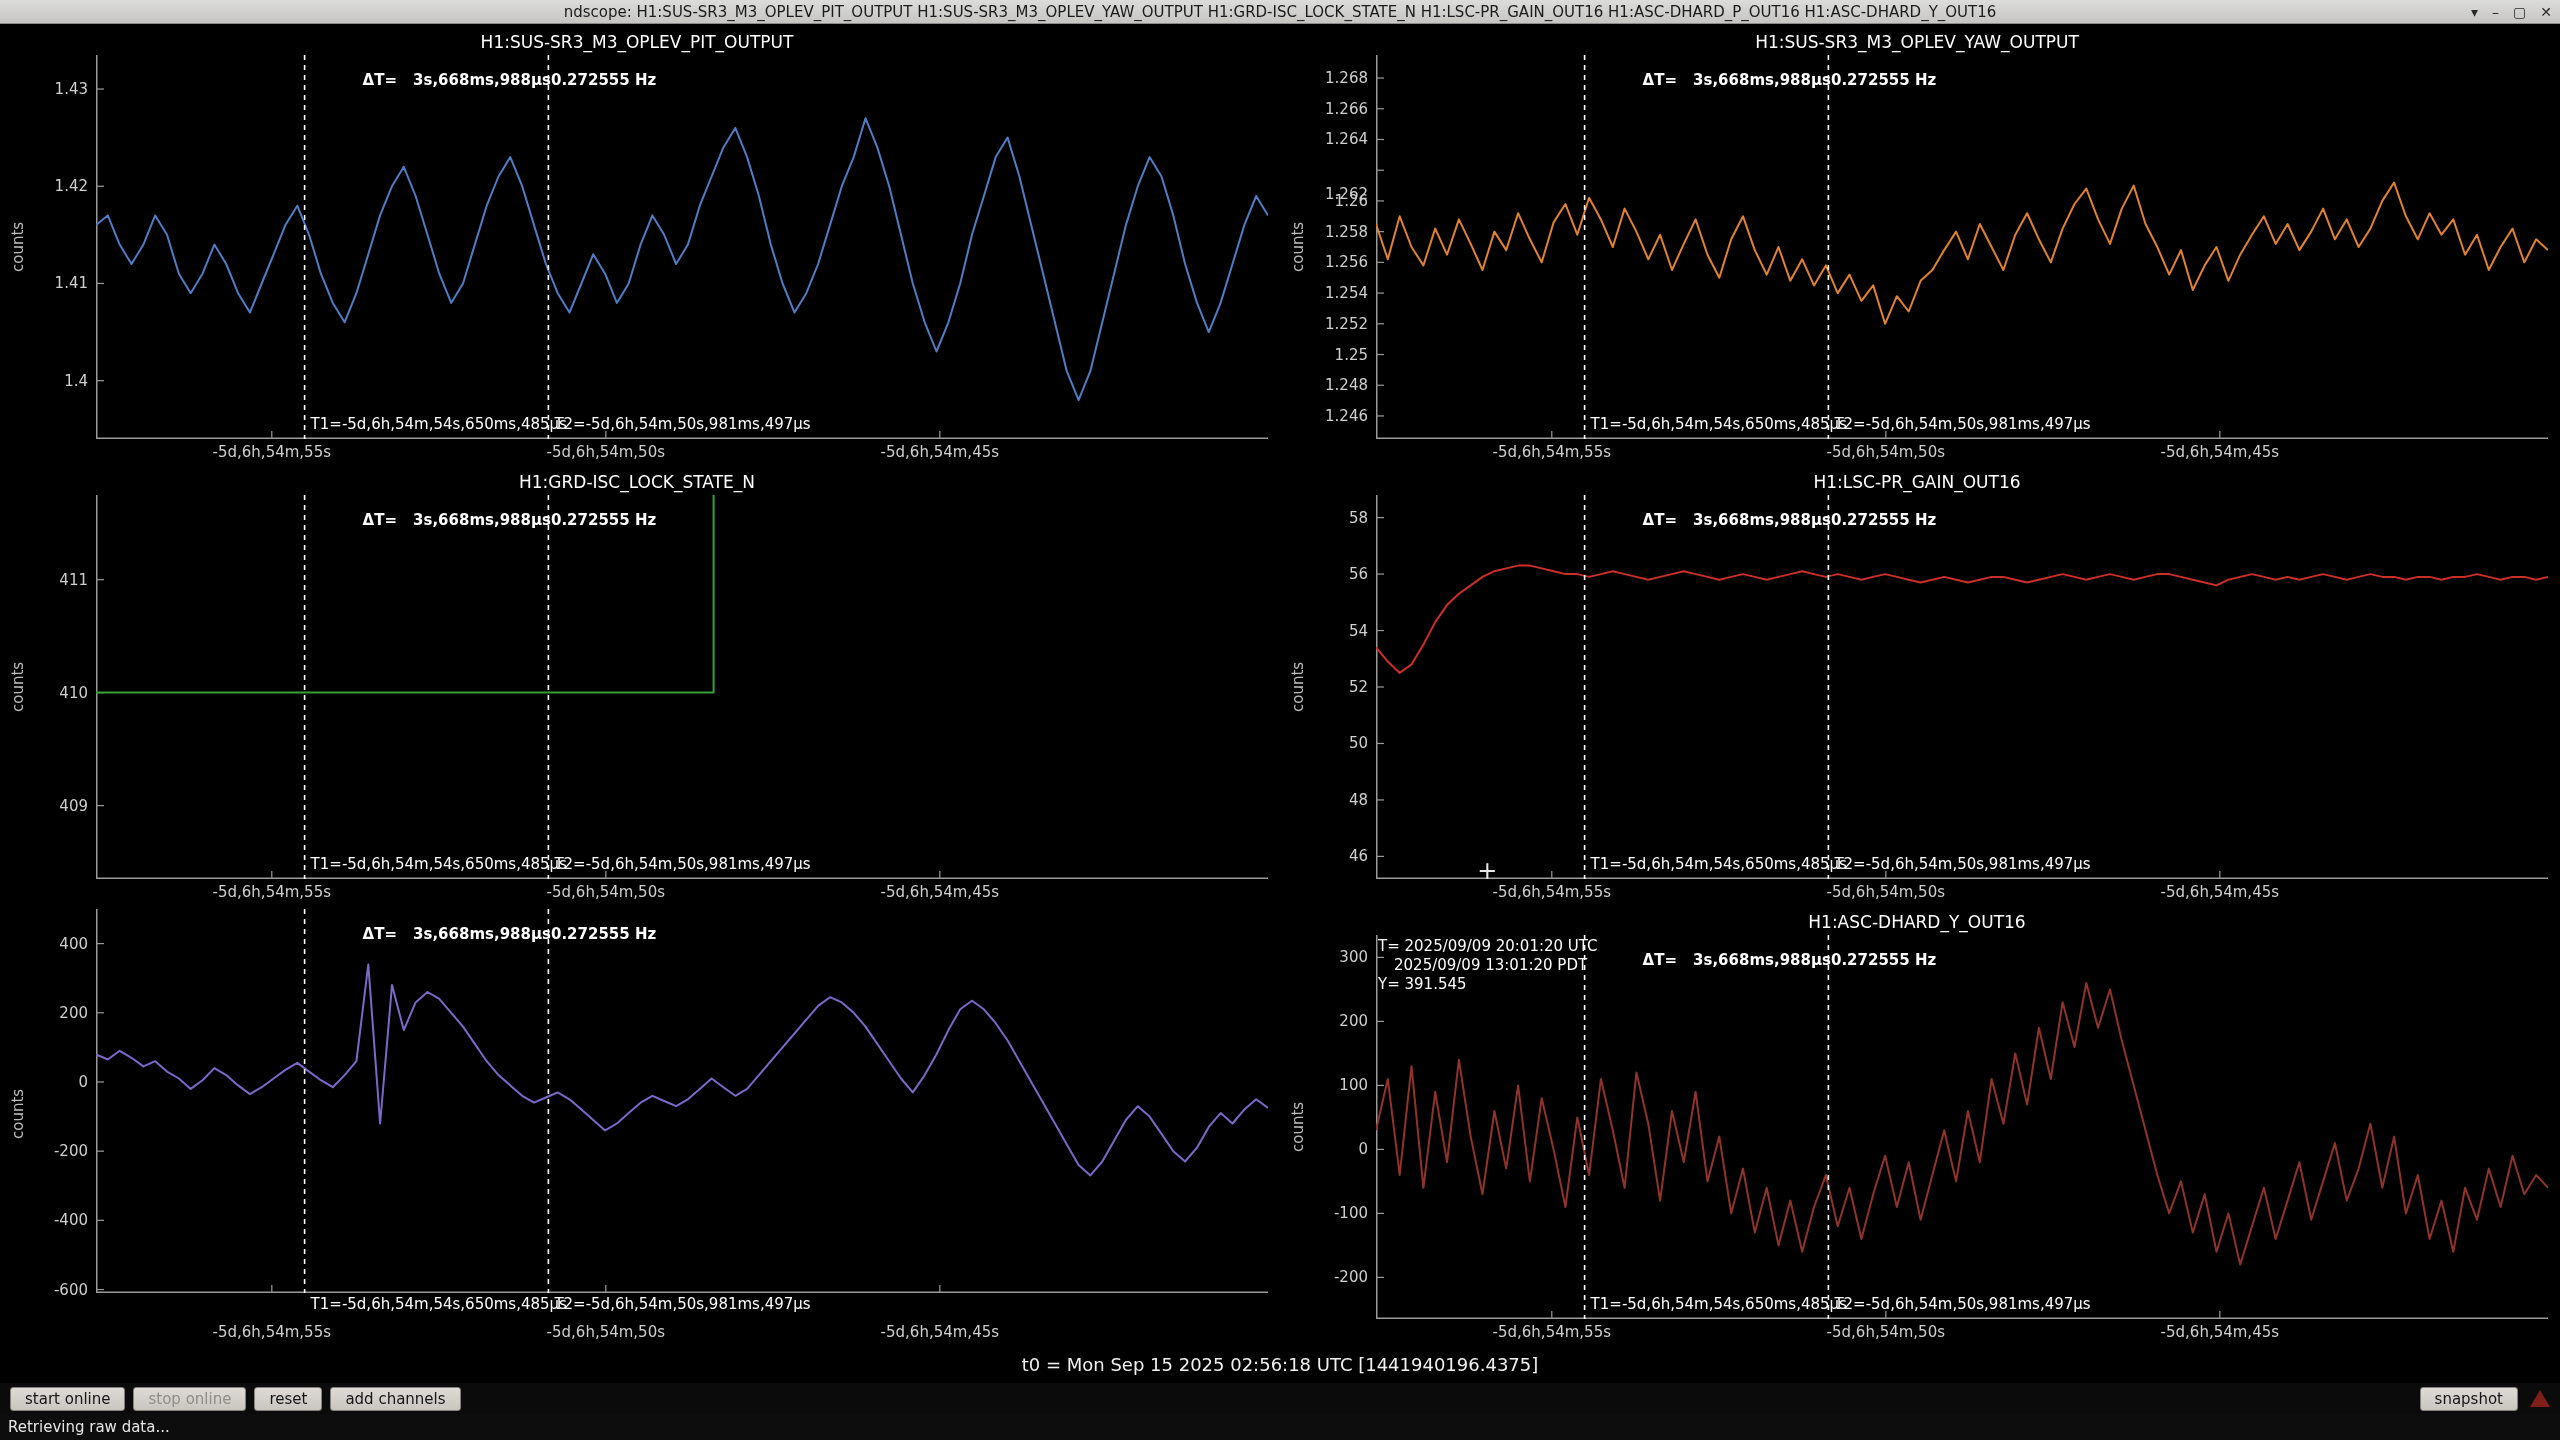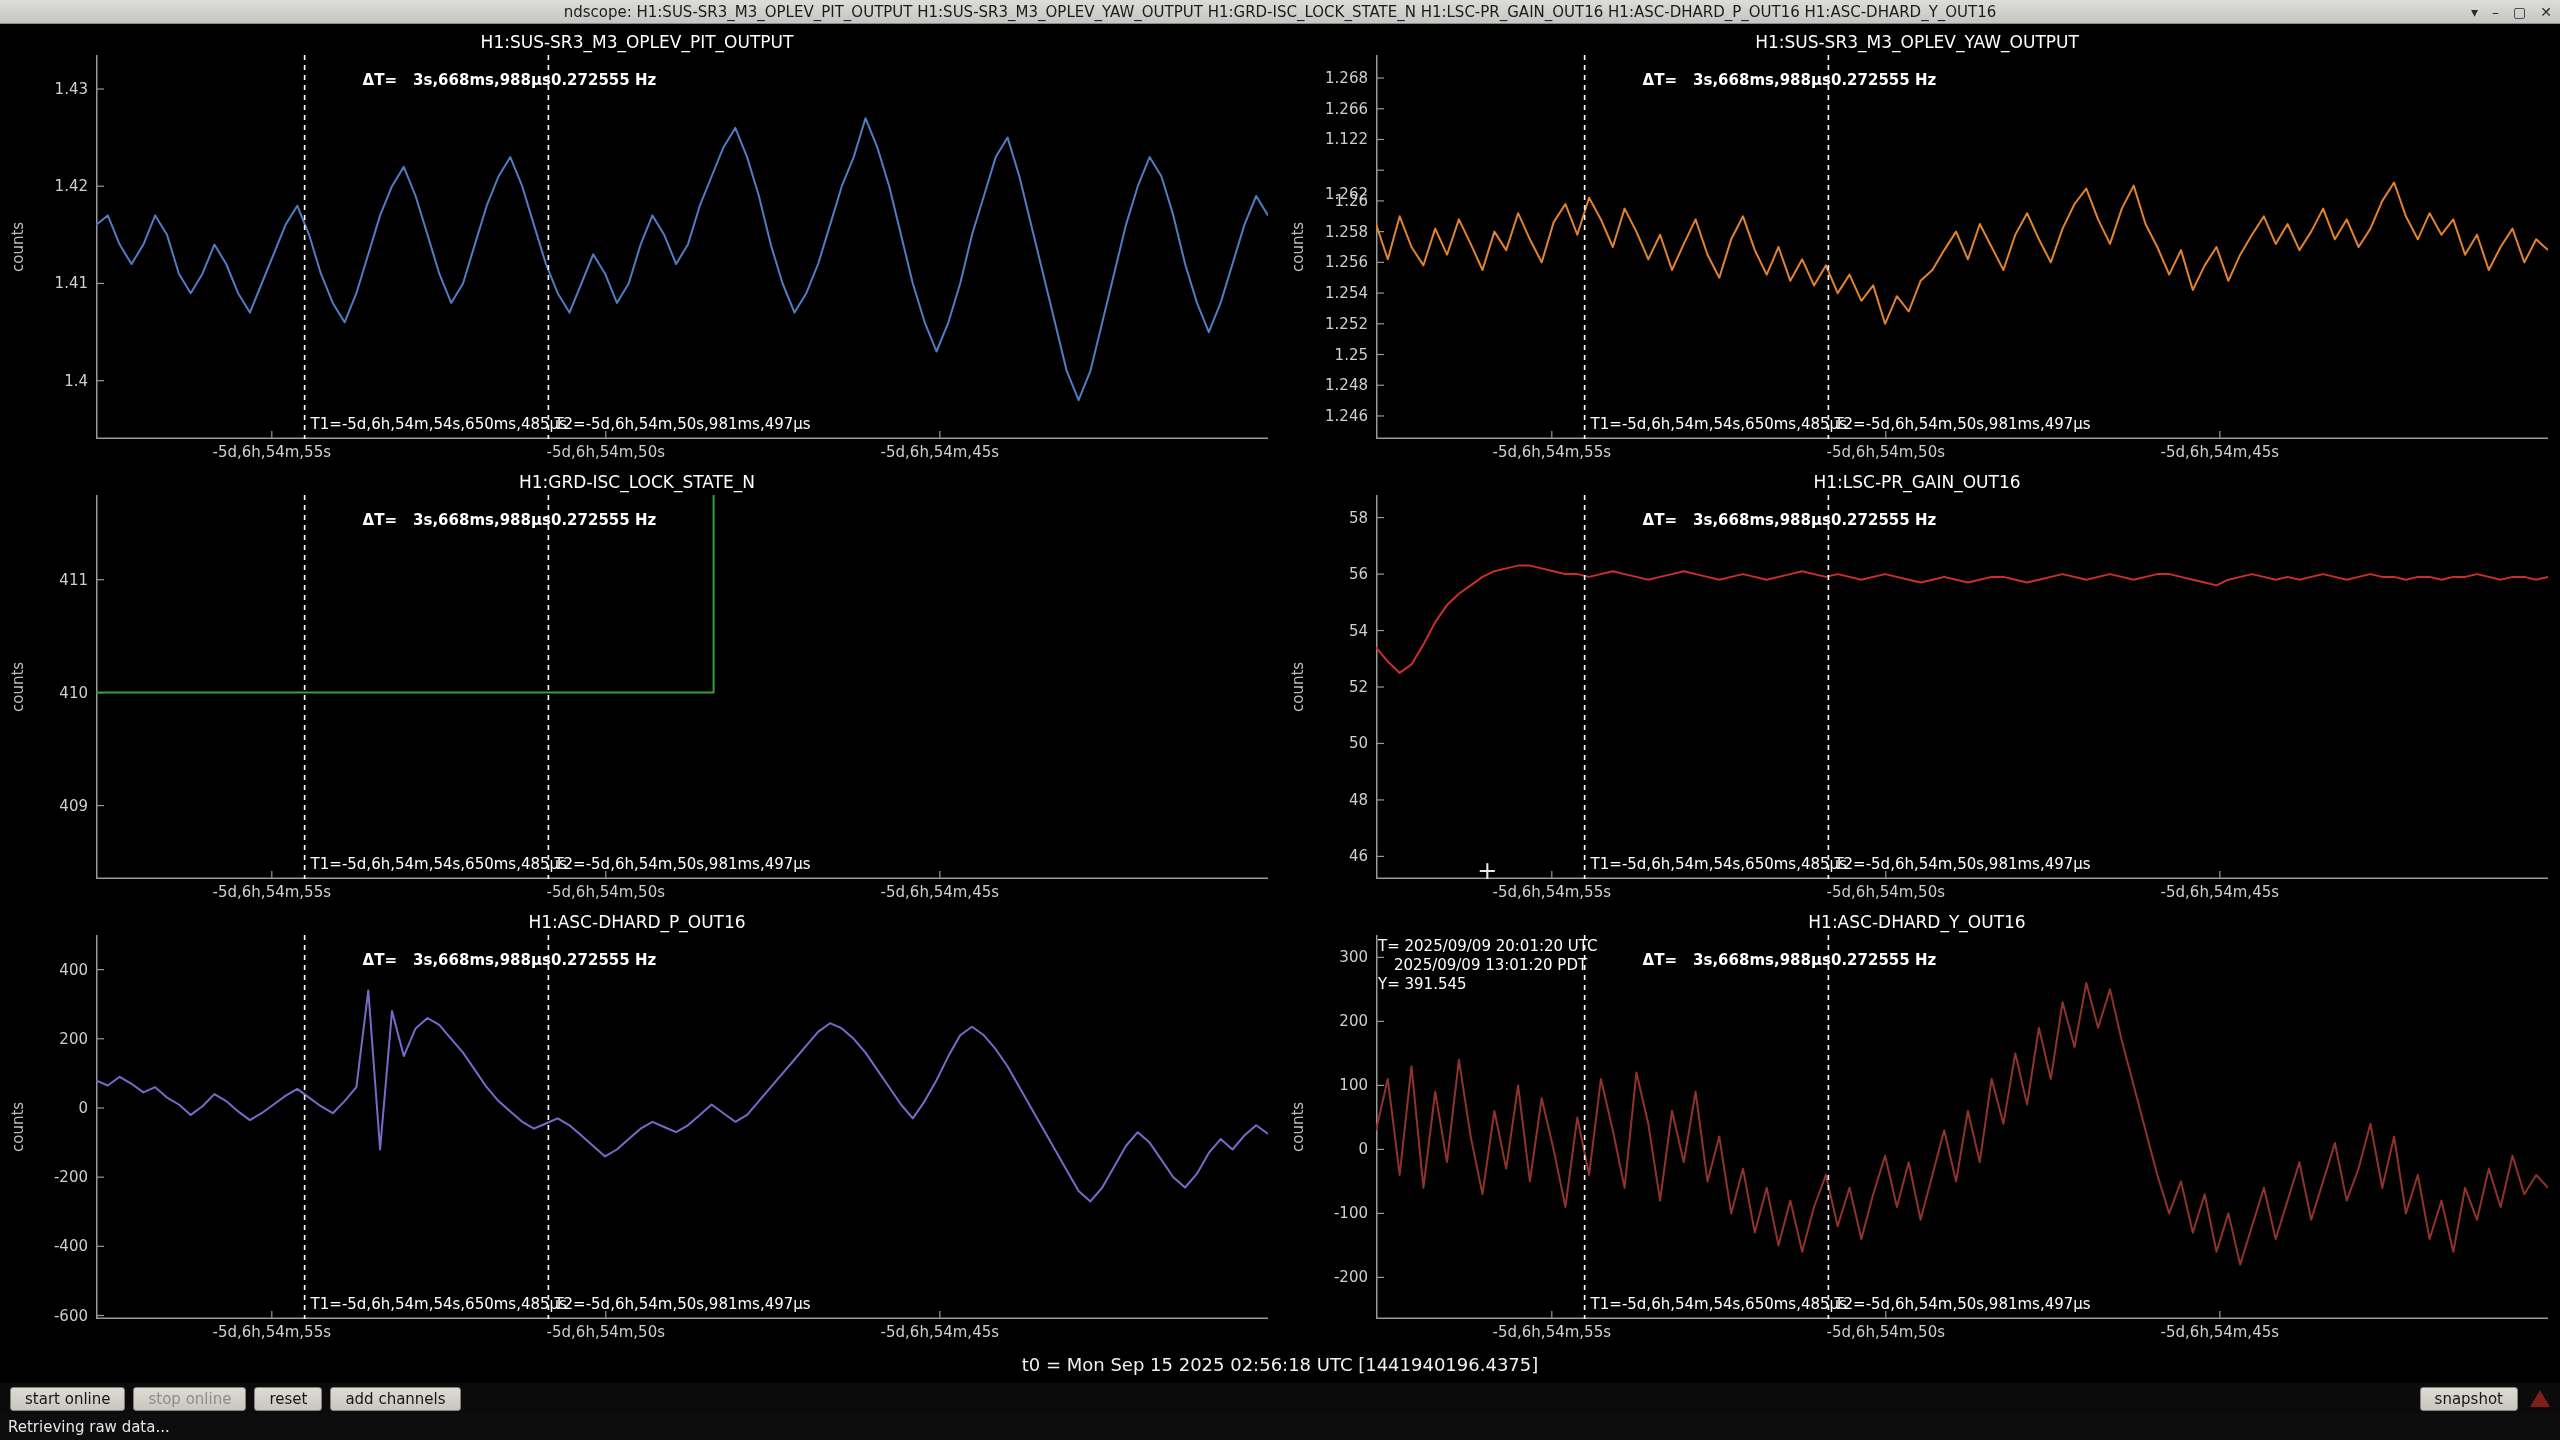--- a/index.html
+++ b/index.html
@@ -126,21 +126,21 @@
       <div class="ygutter">
           <div class="ytick" style="top: 360.96px;">1.246</div>
           <div class="ytick" style="top: 330.24px;">1.248</div>
           <div class="ytick" style="top: 299.52px;">1.25</div>
           <div class="ytick" style="top: 268.8px;">1.252</div>
           <div class="ytick" style="top: 238.08px;">1.254</div>
           <div class="ytick" style="top: 207.36px;">1.256</div>
           <div class="ytick" style="top: 176.64px;">1.258</div>
           <div class="ytick" style="top: 145.92px;">1.26</div>
           <div class="ytick" style="top: 115.2px; margin-top: 24px;">1.262</div>
-          <div class="ytick" style="top: 84.48px;">1.122</div>
+          <div class="ytick" style="top: 84.48px;">1.264</div>
           <div class="ytick" style="top: 53.76px;">1.266</div>
           <div class="ytick" style="top: 23.04px;">1.268</div>
         </div>
       <div class="plot-area">
           <svg width="1172" height="384">
             <line x1="0.75" y1="0" x2="0.75" y2="384" stroke="#9a9a9a" stroke-width="1.5"></line>
             <line x1="0" y1="383.25" x2="1172" y2="383.25" stroke="#9a9a9a" stroke-width="1.5"></line>
             <line x1="0" y1="360.95999999999924" x2="8" y2="360.95999999999924" stroke="#9a9a9a" stroke-width="1.2"></line>
             <line x1="0" y1="330.2399999999994" x2="8" y2="330.2399999999994" stroke="#9a9a9a" stroke-width="1.2"></line>
             <line x1="0" y1="299.5199999999995" x2="8" y2="299.5199999999995" stroke="#9a9a9a" stroke-width="1.2"></line>
@@ -263,21 +263,20 @@
         </div>
     </div>
     <div class="xrow">
         <div class="xtick" style="left: 175.8px;">-5d,6h,54m,55s</div>
         <div class="xtick" style="left: 509.82px;">-5d,6h,54m,50s</div>
         <div class="xtick" style="left: 843.84px;">-5d,6h,54m,45s</div>
       </div>
   </div>
 
   <div class="cell">
-    <div class="plot-title">H1:ASC-DHARD_P_OUT16</div>
     <div class="plot-body">
       <div class="ylabel">counts</div>
       <div class="ygutter">
           <div class="ytick" style="top: 34.5946px;">400</div>
           <div class="ytick" style="top: 103.784px;">200</div>
           <div class="ytick" style="top: 172.973px;">0</div>
           <div class="ytick" style="top: 242.162px;">-200</div>
           <div class="ytick" style="top: 311.351px;">-400</div>
           <div class="ytick" style="top: 380.541px;">-600</div>
         </div>

